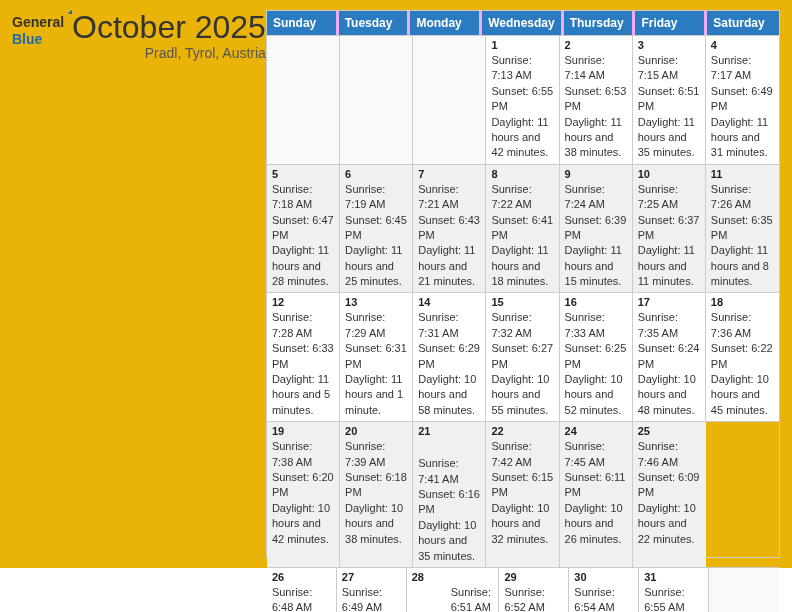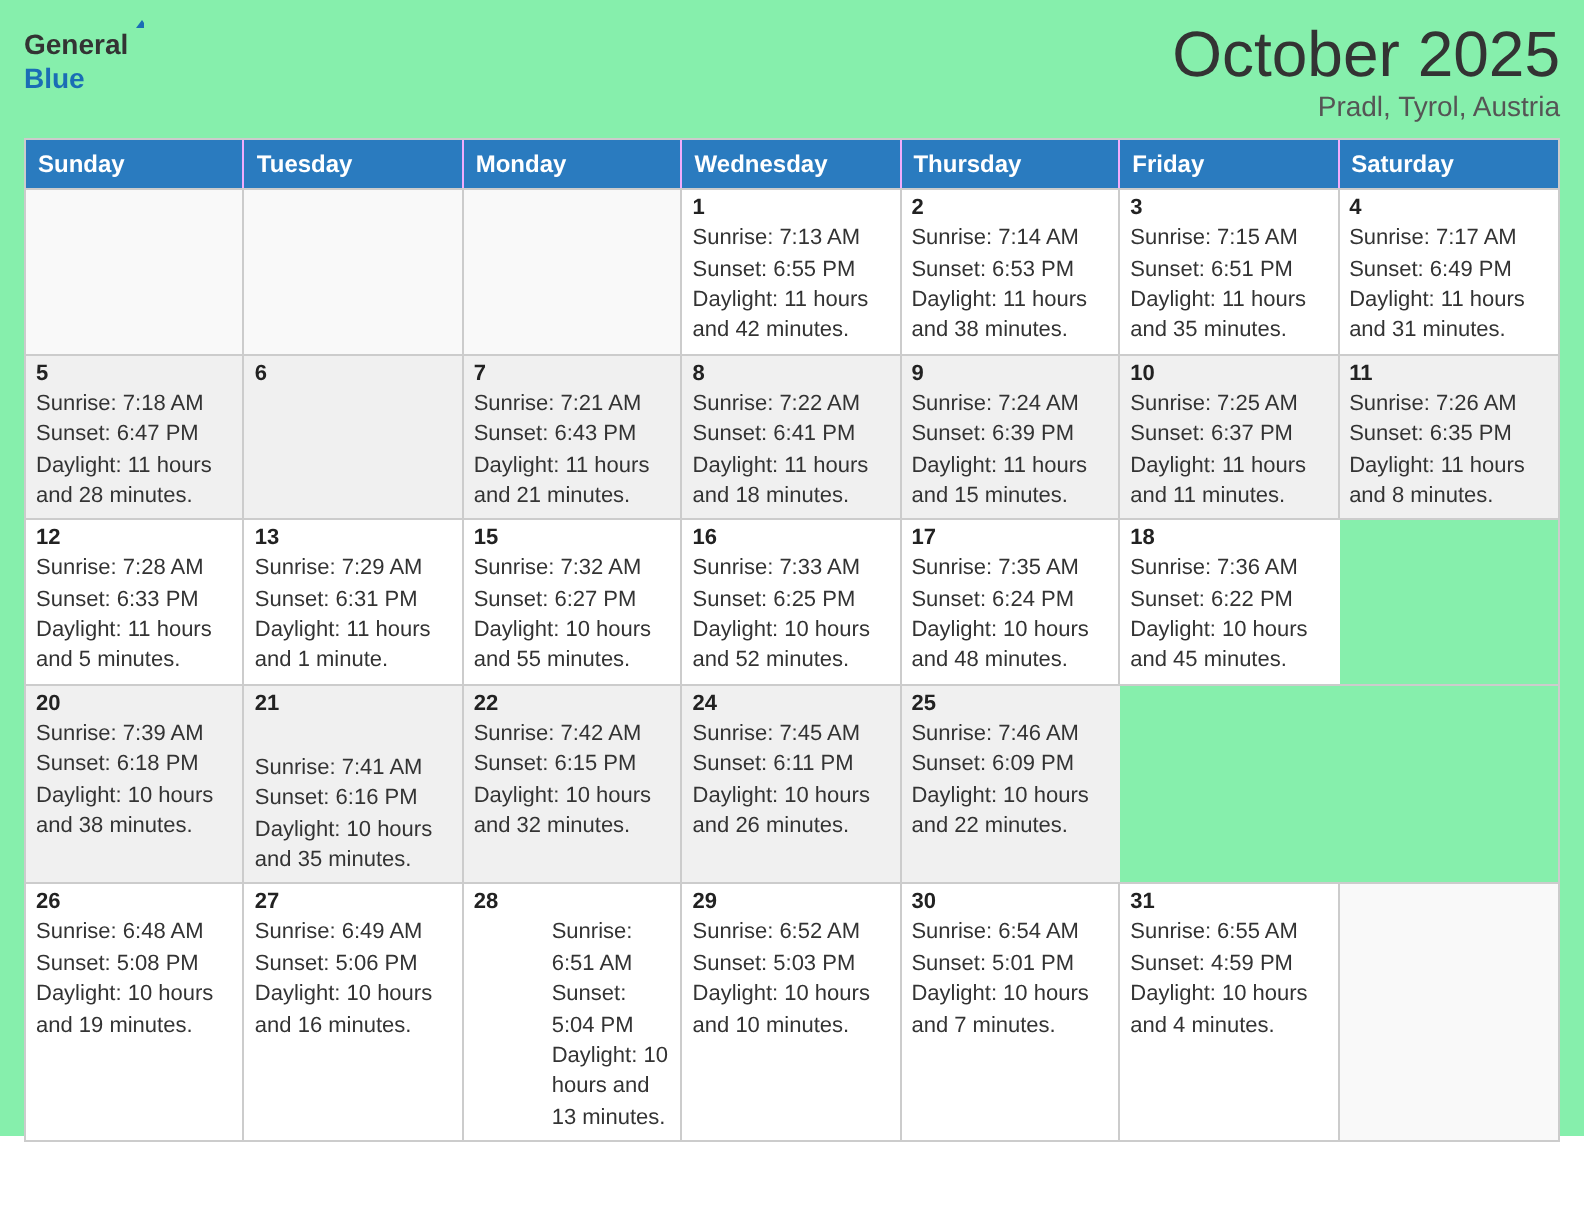--- a/index.html
+++ b/index.html
@@ -6,23 +6,23 @@
     body {
       font-family: Arial, sans-serif;
       background: #fff;
       width: 792px;
       height: 612px;
       overflow: hidden;
     }
     .page {
       width: 792px;
       height: 568px;
-      background: #86efac;
-      display: flex;
-      flex-direction: column;
+      background: #eab308;
+      display: flex;
+      flex-direction: row;
       padding: 10px 12px 10px 12px;
     }
     .header {
       display: flex;
       justify-content: space-between;
       align-items: flex-start;
       margin-bottom: 8px;
     }
     .logo {
       display: flex;
@@ -52,21 +52,21 @@
       display: grid;
       grid-template-columns: repeat(7, 1fr);
       background: #2a7bbf;
     }
     .cal-header-cell {
       color: #fff;
       font-size: 12px;
       font-weight: bold;
       padding: 5px 6px;
       text-align: left;
-      border-right: 1px solid #f0abfc;
+      border-right: 3px solid #f0abfc;
     }
     .cal-header-cell:last-child {
       border-right: none;
     }
     .cal-body {
       flex: 1;
       display: flex;
       flex-direction: column;
     }
     .cal-row {
@@ -166,20 +166,23 @@
         </div>
         <div class="cal-row">
           <div class="cal-cell shaded">
             <div class="day-num">5</div>
             <div class="day-info" style="white-space: pre-line;">Sunrise: 7:18 AM
 Sunset: 6:47 PM
 Daylight: 11 hours and 28 minutes.</div>
           </div>
           <div class="cal-cell shaded">
             <div class="day-num">6</div>
+            <div class="day-info" style="white-space: pre-line;">Sunrise: 7:19 AM
+Sunset: 6:45 PM
+Daylight: 11 hours and 25 minutes.</div>
           </div>
           <div class="cal-cell shaded">
             <div class="day-num">7</div>
             <div class="day-info" style="white-space: pre-line;">Sunrise: 7:21 AM
 Sunset: 6:43 PM
 Daylight: 11 hours and 21 minutes.</div>
           </div>
           <div class="cal-cell shaded">
             <div class="day-num">8</div>
             <div class="day-info" style="white-space: pre-line;">Sunrise: 7:22 AM
@@ -212,20 +215,26 @@
 Sunset: 6:33 PM
 Daylight: 11 hours and 5 minutes.</div>
           </div>
           <div class="cal-cell">
             <div class="day-num">13</div>
             <div class="day-info" style="white-space: pre-line;">Sunrise: 7:29 AM
 Sunset: 6:31 PM
 Daylight: 11 hours and 1 minute.</div>
           </div>
           <div class="cal-cell">
+            <div class="day-num">14</div>
+            <div class="day-info" style="white-space: pre-line;">Sunrise: 7:31 AM
+Sunset: 6:29 PM
+Daylight: 10 hours and 58 minutes.</div>
+          </div>
+          <div class="cal-cell">
             <div class="day-num">15</div>
             <div class="day-info" style="white-space: pre-line;">Sunrise: 7:32 AM
 Sunset: 6:27 PM
 Daylight: 10 hours and 55 minutes.</div>
           </div>
           <div class="cal-cell">
             <div class="day-num">16</div>
             <div class="day-info" style="white-space: pre-line;">Sunrise: 7:33 AM
 Sunset: 6:25 PM
 Daylight: 10 hours and 52 minutes.</div>
@@ -237,20 +246,26 @@
 Daylight: 10 hours and 48 minutes.</div>
           </div>
           <div class="cal-cell">
             <div class="day-num">18</div>
             <div class="day-info" style="white-space: pre-line;">Sunrise: 7:36 AM
 Sunset: 6:22 PM
 Daylight: 10 hours and 45 minutes.</div>
           </div>
         </div>
         <div class="cal-row">
+          <div class="cal-cell shaded">
+            <div class="day-num">19</div>
+            <div class="day-info" style="white-space: pre-line;">Sunrise: 7:38 AM
+Sunset: 6:20 PM
+Daylight: 10 hours and 42 minutes.</div>
+          </div>
           <div class="cal-cell shaded">
             <div class="day-num">20</div>
             <div class="day-info" style="white-space: pre-line;">Sunrise: 7:39 AM
 Sunset: 6:18 PM
 Daylight: 10 hours and 38 minutes.</div>
           </div>
           <div class="cal-cell shaded">
             <div class="day-num">21</div>
             <div class="day-info" style="white-space: pre-line; margin-top: 17px;">Sunrise: 7:41 AM
 Sunset: 6:16 PM

